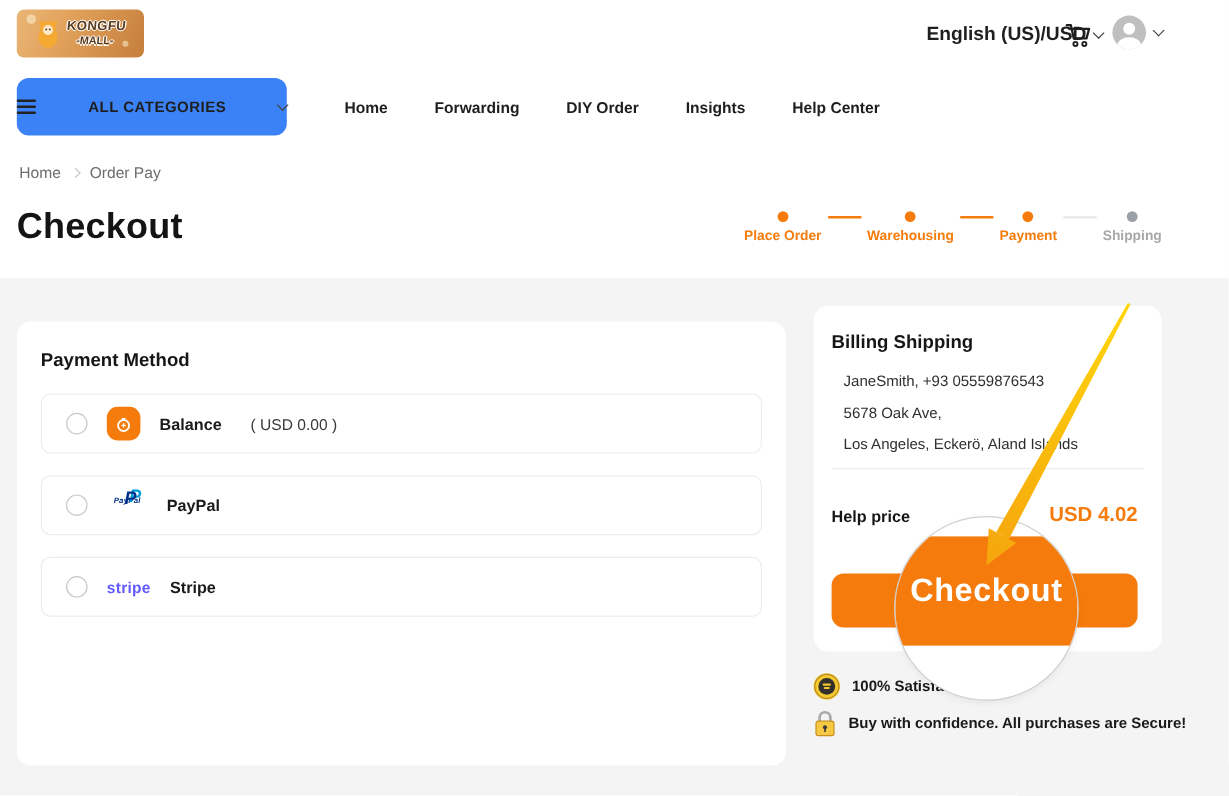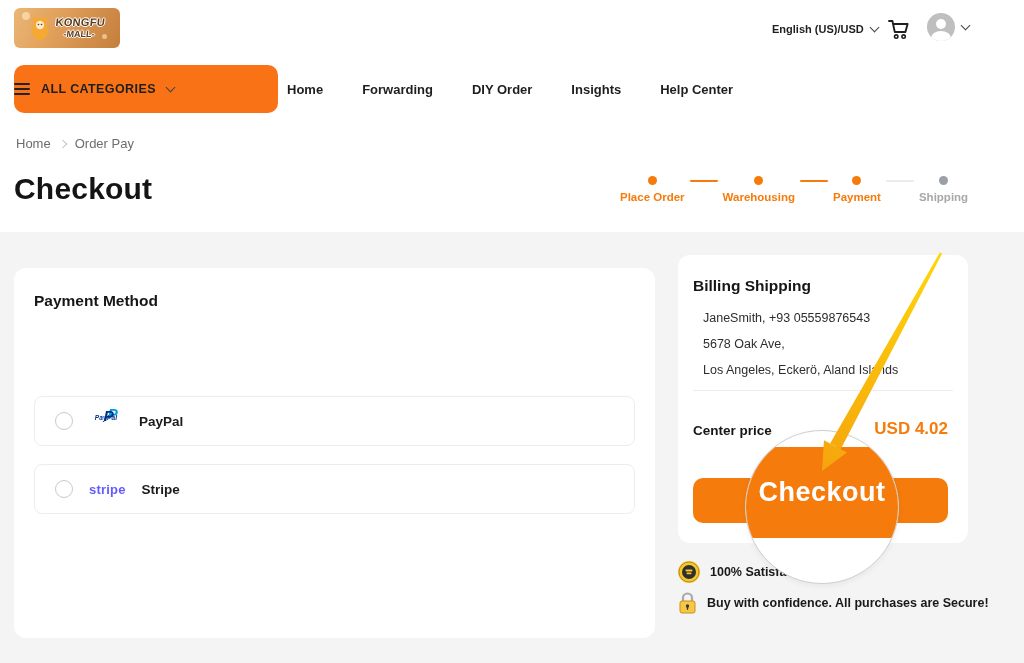--- a/index.html
+++ b/index.html
@@ -21,33 +21,33 @@
 
   .searchbar { position:absolute; left:152px; top:10px; width:586px; height:38px;
     border:2px solid #d7d7d7; border-radius:20px; background:#fff; }
   .searchbar input { position:absolute; left:24px; top:2px; width:480px; height:30px; border:none; outline:none;
     font-size:14px; color:#333; font-family:"Liberation Sans",sans-serif; }
   .searchbar input::placeholder { color:#9b9b9b; }
   .search-btn { position:absolute; right:2px; top:2px; width:56px; height:30px; border-radius:15px;
     background:#2d2522; border:none; display:flex; align-items:center; justify-content:center; cursor:pointer; }
 
   .locale { position:absolute; left:772px; top:0; height:58px; display:flex; align-items:center; gap:7px; cursor:pointer; }
-  .locale-txt { font-size:11px; font-weight:bold; color:#1f1f1f; }
+  .locale-txt { font-size:16px; font-weight:bold; color:#1f1f1f; }
   .chev { display:inline-block; width:7px; height:7px; border-right:1.7px solid #444; border-bottom:1.7px solid #444;
     transform:rotate(45deg); margin-top:-4px; }
 
   .cart-btn { position:absolute; left:884px; top:15px; width:28px; height:28px; cursor:pointer; }
   .avatar-wrap { position:absolute; left:927px; top:13px; display:flex; align-items:center; gap:7px; cursor:pointer; }
   .avatar { width:28px; height:28px; border-radius:50%; background:#bfbfbf; position:relative; overflow:hidden; }
   .avatar .head { position:absolute; left:9px; top:6px; width:10px; height:10px; border-radius:50%; background:#fff; }
   .avatar .bust { position:absolute; left:4px; top:18px; width:20px; height:14px; border-radius:50%; background:#fff; }
 
   
-  .cat-pill { position:absolute; left:14px; top:65px; width:264px; height:48px; background:#f97316; border-radius:10px;
-    display:flex; align-items:center; justify-content:flex-start; gap:11px; cursor:pointer; }
+  .cat-pill { position:absolute; left:14px; top:65px; width:225px; height:48px; background:#3b82f6; border-radius:10px;
+    display:flex; align-items:center; justify-content:space-between; gap:11px; cursor:pointer; }
   .burger { display:flex; flex-direction:column; gap:3px; }
   .burger i { display:block; width:16px; height:2px; background:#222; border-radius:1px; }
   .cat-label { font-size:12.5px; font-weight:bold; color:#1e1e1e; letter-spacing:.4px; }
   .nav-menu { position:absolute; left:287px; top:65px; height:48px; display:flex; align-items:center; gap:39px; }
   .nav-item { font-size:13px; font-weight:bold; color:#1e1e1e; cursor:pointer; white-space:nowrap; }
 
   
   .breadcrumb { position:absolute; left:16px; top:136px; display:flex; align-items:center; gap:9px; }
   .crumb { font-size:13px; color:#6d6d6d; cursor:pointer; }
   .crumb-sep { width:6px; height:6px; border-right:1.4px solid #c5c5c5; border-top:1.4px solid #c5c5c5;
@@ -199,20 +199,32 @@
       <span class="sdot"></span>
       <span class="slabel">Shipping</span>
     </div>
   </div>
 
   <div class="content-bg"></div>
 
   <section class="card card-left">
     <h2 class="sec-title" style="left:20px;top:24px">Payment Method</h2>
 
+    <div class="pm-row" style="top:60px">
+      <span class="radio"></span>
+      <span class="bal-icon">
+        <svg width="16" height="16" viewBox="0 0 16 16">
+          <circle cx="8" cy="9.6" r="4.6" fill="none" stroke="#fff" stroke-width="1.5"></circle>
+          <path d="M6.2 3.4 h3.6 l-1 2 h-1.6 z" fill="#fff"></path>
+          <path d="M8 8 v3 M6.7 9.5 h2.6" stroke="#fff" stroke-width="1.1" stroke-linecap="round"></path>
+        </svg>
+      </span>
+      <span class="pm-name">Balance</span>
+      <span class="pm-detail">( USD 0.00 )</span>
+    </div>
 
     <div class="pm-row" style="top:128px">
       <span class="radio"></span>
       <span class="pp-logo">
         <span class="pp-marks"><span class="pp-p back">P</span><span class="pp-p front">P</span></span>
         <span class="pp-word">PayPal</span>
       </span>
       <span class="pm-name">PayPal</span>
     </div>
 
@@ -222,21 +234,21 @@
       <span class="pm-name">Stripe</span>
     </div>
   </section>
 
   <section class="card card-right">
     <h2 class="sec-title" style="left:15px;top:22px">Billing Shipping</h2>
     <div class="addr-line" style="top:56px">JaneSmith, +93 05559876543</div>
     <div class="addr-line" style="top:82px">5678 Oak Ave,</div>
     <div class="addr-line" style="top:108px">Los Angeles, Eckerö, Aland Islands</div>
     <div class="divider"></div>
-    <div class="total-label">Center price</div>
+    <div class="total-label">Help price</div>
     <div class="total-value">USD 4.02</div>
     <button class="checkout-btn">Checkout</button>
   </section>
 
   <div class="assurance assure-1">
     <svg width="24" height="24" viewBox="0 0 24 24">
       <circle cx="12" cy="12" r="11" fill="#f3c831"></circle>
       <circle cx="12" cy="12" r="10" fill="none" stroke="#b98b1e" stroke-width="1"></circle>
       <circle cx="12" cy="12" r="7" fill="#33302b"></circle>
       <rect x="8.5" y="9.6" width="7" height="1.8" rx=".9" fill="#f3c831"></rect>

